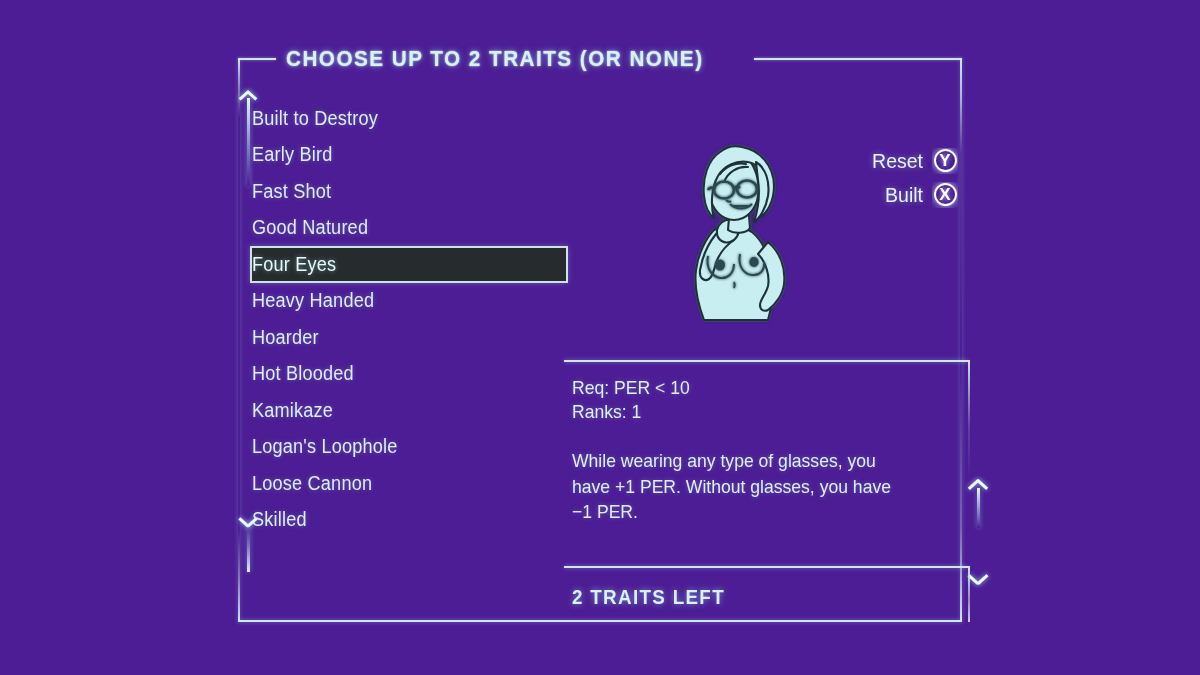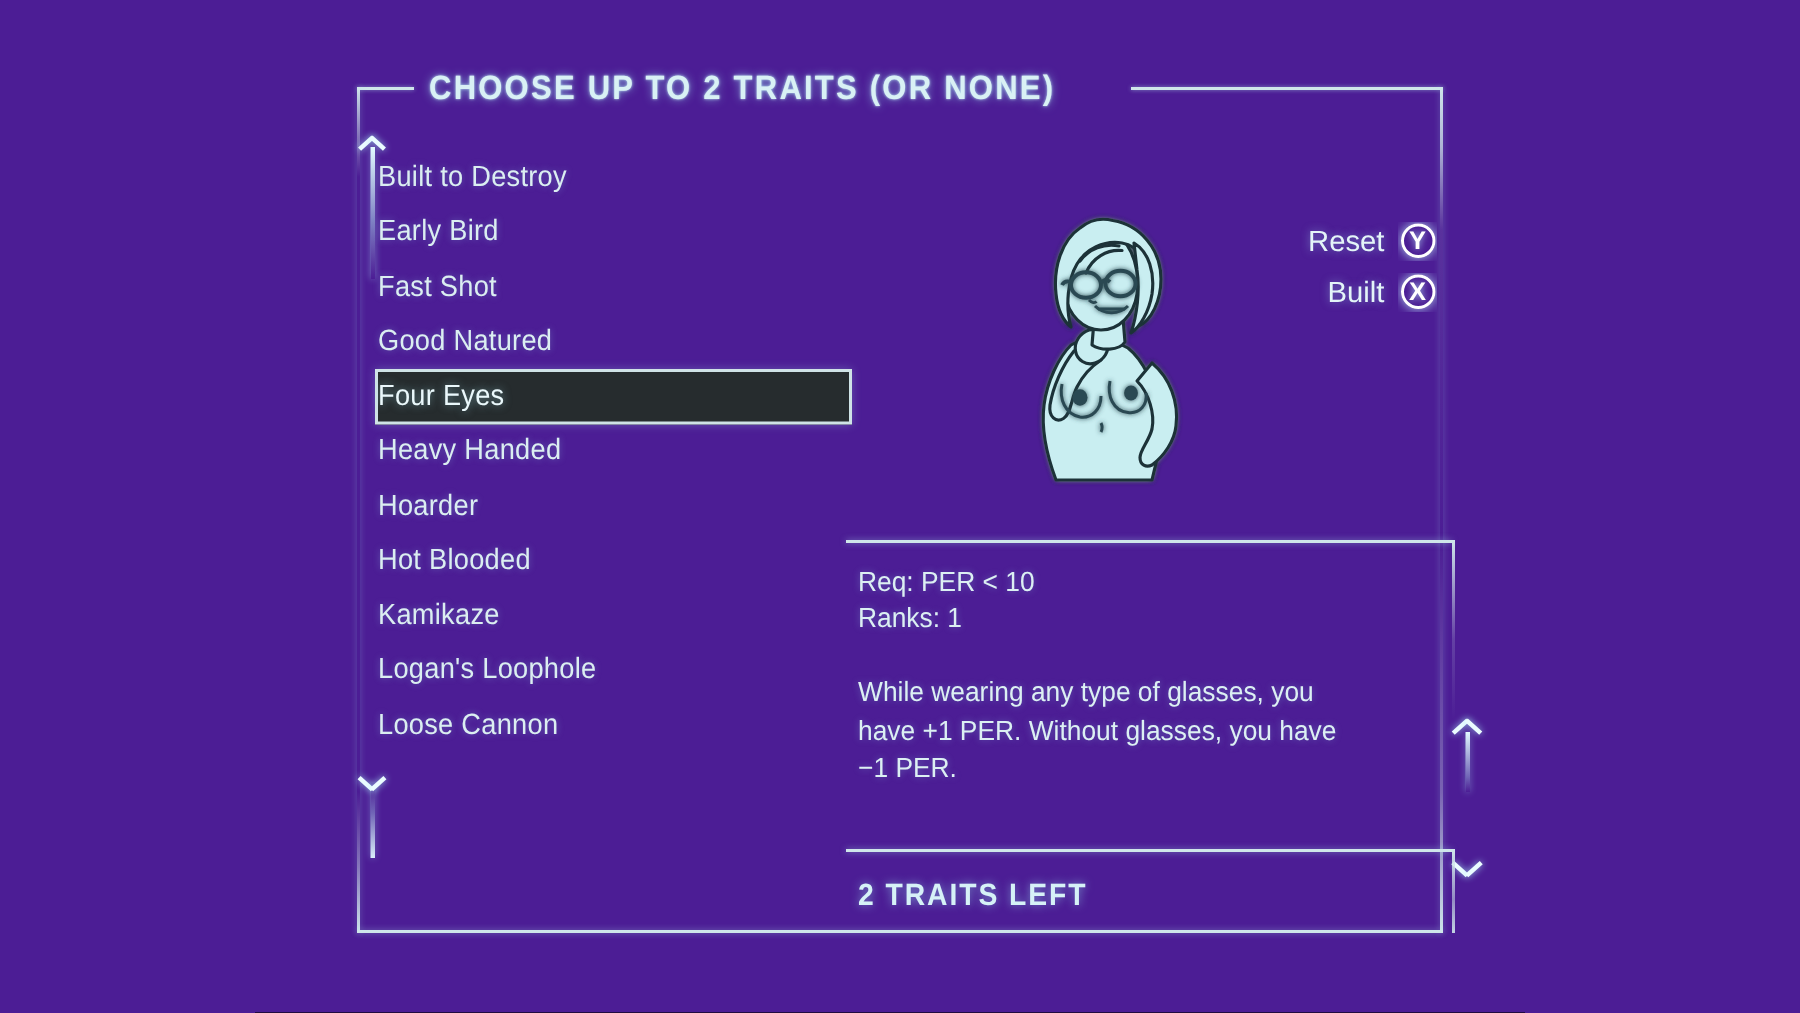--- a/index.html
+++ b/index.html
@@ -490,20 +490,23 @@
         </div>
       <div class="trait-row">
           <span class="label">Kamikaze</span>
         </div>
       <div class="trait-row">
           <span class="label">Logan's Loophole</span>
         </div>
       <div class="trait-row">
           <span class="label">Loose Cannon</span>
         </div>
+      <div class="trait-row">
+          <span class="label">Skilled</span>
+        </div>
     </div>
 
     <div id="right-col">
 
       <div id="actions">
         <div class="action-row">
           <span class="act-label">Reset</span>
           <span class="act-key">
             <span class="ring"></span>
             <span class="glyph">Y</span>

